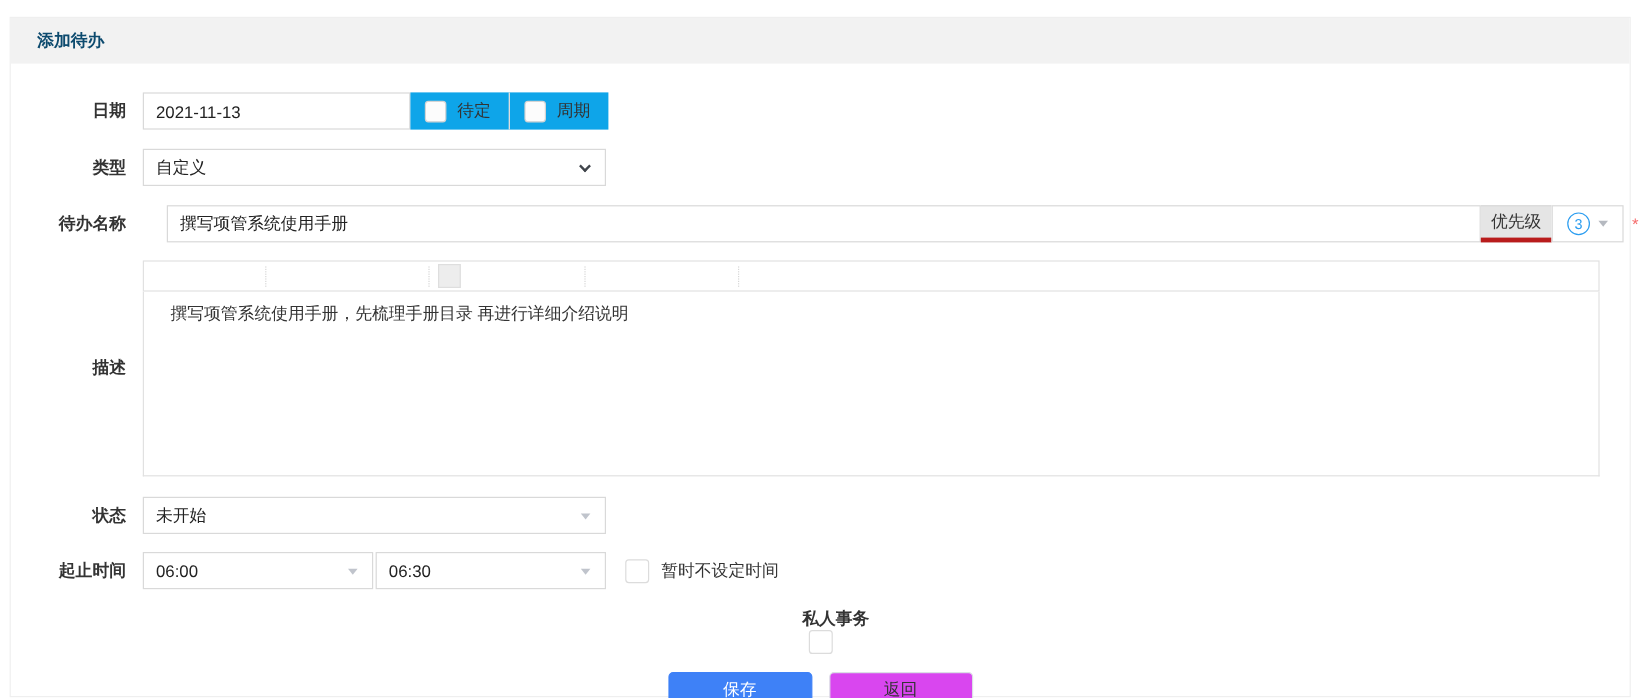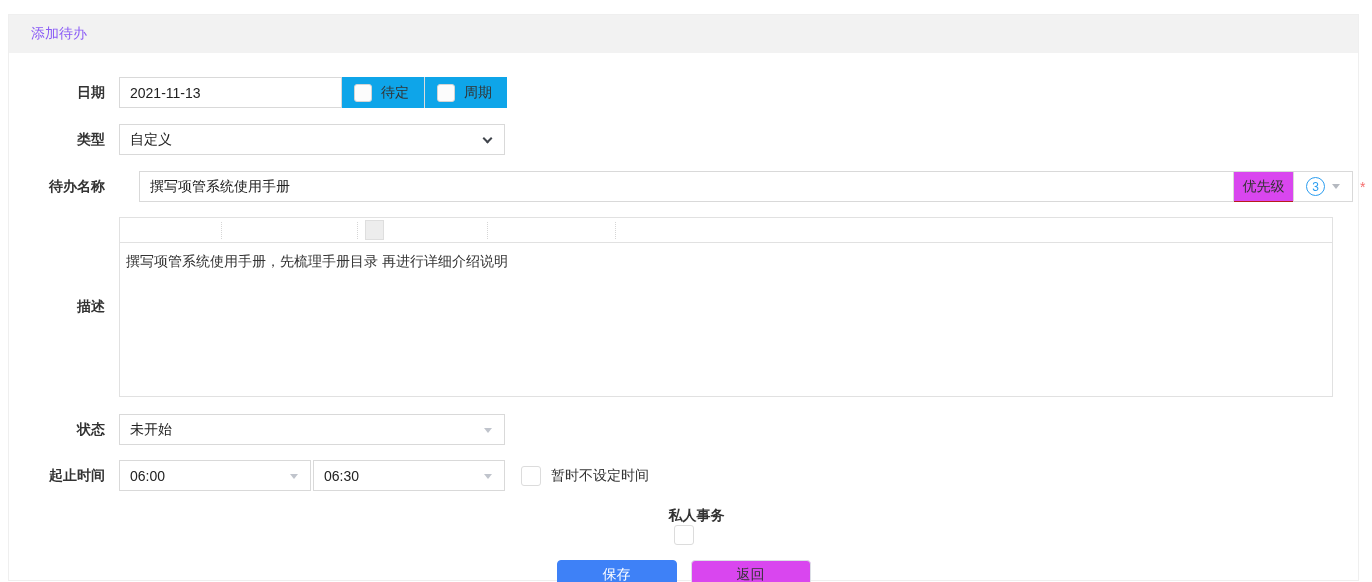--- a/index.html
+++ b/index.html
@@ -1,21 +1,21 @@
 <!DOCTYPE html>
 <html><head>
 <meta charset="utf-8">
 <style>
   * { margin:0; padding:0; box-sizing:border-box; }
   html,body { width:1372px; height:582px; background:#fff;
     font-family:"Liberation Sans","DejaVu Sans",sans-serif; font-size:14px; color:#333; }
   .panel { position:absolute; left:8px; top:14px; width:1351px; height:567px;
     border:1px solid #efefef; background:#fff; }
   .panel-header { height:38px; background:#f2f2f2; display:flex; align-items:center; padding-left:22px; }
-  .panel-title { font-weight:normal; color:#8b5cf6; }
+  .panel-title { font-weight:bold; color:#0c4a6e; }
   .form { padding-top:24px; }
   .row { display:flex; align-items:center; margin-bottom:16px; }
   .lbl { width:96px; margin-right:14px; text-align:right; font-weight:bold; color:#333; flex-shrink:0; }
   .text-input { height:31px; border:1px solid #d9d9d9; padding:0 10px; font:inherit; color:#222;
     outline:none; background:#fff; }
   .date-input { width:223px; }
   .addon-group { display:flex; height:31px; }
   .addon-cell { display:flex; align-items:center; background:#0ea5e9; padding:0 15px 0 12px; gap:9px; cursor:pointer; }
   .addon-cell.sep { border-left:1px solid #dcdcdc; }
   .checkbox { width:18px; height:18px; border:1px solid #d4d4d4; border-radius:3px; background:#fcfcfc;
@@ -25,36 +25,36 @@
     display:flex; align-items:center; padding:0 28px 0 10px; cursor:pointer; color:#222; }
   .chevron { position:absolute; right:13px; top:10px; width:7px; height:7px;
     border-right:2px solid #40454c; border-bottom:2px solid #40454c; transform:rotate(45deg); }
   .caret { width:0; height:0; border-left:4px solid transparent; border-right:4px solid transparent;
     border-top:5px solid #c0c4cc; }
   .select > .caret { position:absolute; right:12px; top:13px; }
   .select.time { width:192px; }
   .select.second { margin-left:2px; }
   .name-group { display:flex; height:31px;padding-left:20px; }
   .name-input { width:1095px; }
-  .priority-addon { width:59px; background:#d946ef; border-top:1px solid #d9d9d9; border-bottom:1px solid #b91c1c;
+  .priority-addon { width:59px; background:#e5e5e5; border-top:1px solid #d9d9d9; border-bottom:4px solid #b91c1c;
     display:flex; align-items:center; justify-content:center; color:#333; }
   .priority-select { width:60px; border:1px solid #d9d9d9; background:#fff; cursor:pointer;
     display:flex; align-items:center; justify-content:center; gap:7px; }
   .priority-circle { width:19px; height:19px; border:1px solid #2b9df0; border-radius:50%;
     color:#2b9df0; font-size:12px; display:flex; align-items:center; justify-content:center; }
   .priority-select .caret { border-top-color:#b5b9c0; }
   .required { color:#f56c6c; margin-left:7px; }
   .row-name { margin-bottom:15px; }
   .editor-row { margin-bottom:17px; }
   .editor { width:1214px; }
   .editor-toolbar { position:relative; height:26px; border:1px solid #e1e1e1; background:#fff; }
   .tb-sep { position:absolute; top:4px; height:17px; border-left:1px dotted #d6d6d6; }
   .tb-btn { position:absolute; left:245px; top:2px; width:19px; height:20px; background:#ededed;
     border:1px solid #dedede; cursor:pointer; }
-  .editor-content { height:154px; border:1px solid #e1e1e1; border-top:none; padding:8px 6px;
+  .editor-content { height:154px; border:1px solid #e1e1e1; border-top:none; padding:8px 22px;
     color:#333; cursor:text; line-height:1.5; }
   .row-status { margin-bottom:15px; }
   .time-row .chk { margin-left:16px; }
   .chk-label { margin-left:10px; color:#333; }
   .private-row { margin-bottom:15px;flex-direction:column; }
   .actions { justify-content:center; }
   .btn { width:120px; height:29px; border-radius:4px; font:inherit; cursor:pointer; }
   .btn.primary { background:#3e81f7; color:#fff; border:1px solid #3e81f7; }
   .btn.default { background:#d946ef; color:#333; border:1px solid #dcdfe6; margin-left:14px; }
 </style>

